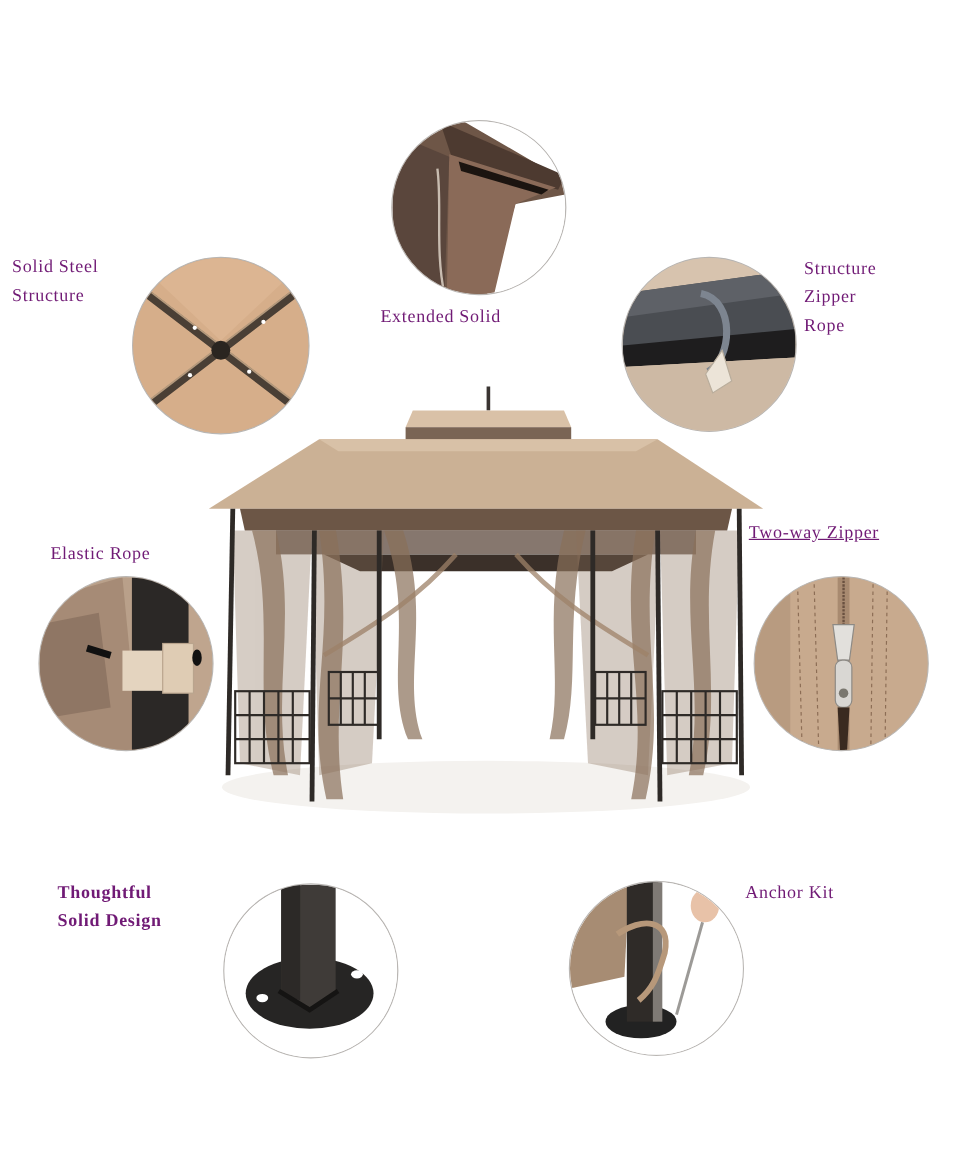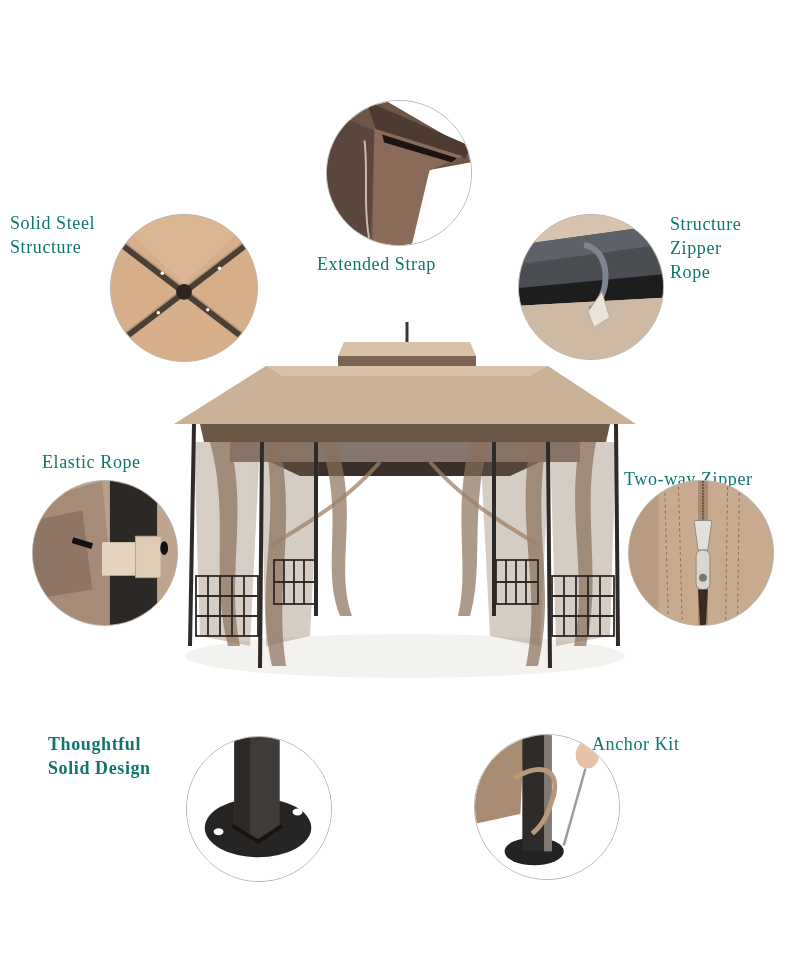--- a/index.html
+++ b/index.html
@@ -1,55 +1,55 @@
 <!DOCTYPE html>
 <html><head>
 <meta charset="utf-8">
 <style>
   html, body { margin: 0; padding: 0; background: #ffffff; }
   body { width: 800px; height: 977px; position: relative; overflow: hidden; font-family: "Liberation Serif", "DejaVu Serif", serif; }
-  .label { position: absolute; color: #0f766e; font-size: 18px; line-height: 24px; letter-spacing: 0.6px; font-family: "Liberation Serif", "DejaVu Serif", serif; }
+  .label { position: absolute; color: #701a75; font-size: 15px; line-height: 24px; letter-spacing: 0.6px; font-family: "Liberation Serif", "DejaVu Serif", serif; }
   .circle { position: absolute; border-radius: 50%; overflow: hidden; border: 1px solid #b9b6b3; background: #d6b396; box-sizing: border-box; }
   .circle svg { width: 100%; height: 100%; display: block; }
   .main-photo { position: absolute; left: 170px; top: 316px; width: 470px; height: 370px; }
   .main-photo svg { width: 100%; height: 100%; display: block; }
   .line-block { display: block; }
 </style>
 </head>
 <body>
 
 <div class="label" style="left:10px; top:211px;">
   <span class="line-block">Solid Steel</span>
   <span class="line-block">Structure</span>
 </div>
 
 <div class="label" style="left:317px; top:252px;">
-  <span class="line-block">Extended Strap</span>
+  <span class="line-block">Extended Solid</span>
 </div>
 
 <div class="label" style="left:670px; top:212px;">
   <span class="line-block">Structure</span>
   <span class="line-block">Zipper</span>
   <span class="line-block">Rope</span>
 </div>
 
 <div class="label" style="left:42px; top:450px;font-family:Liberation Serif, serif;">
   <span class="line-block">Elastic Rope</span>
 </div>
 
-<div class="label" style="left:624px; top:467px;">
+<div class="label" style="left:624px; top:432px;text-decoration:underline;">
   <span class="line-block">Two-way Zipper</span>
 </div>
 
 <div class="label" style="left:48px; top:732px;font-weight:bold;">
   <span class="line-block">Thoughtful</span>
   <span class="line-block">Solid Design</span>
 </div>
 
-<div class="label" style="left:592px; top:732px;">
+<div class="label" style="left:621px; top:732px;">
   <span class="line-block">Anchor Kit</span>
 </div>
 
 <div class="circle" style="left:110px; top:214px; width:148px; height:148px; background:#d4ac88;">
   <svg viewBox="0 0 148 148">
     <rect width="148" height="148" fill="#d6ae8a"></rect>
     <polygon points="0,0 148,0 74,70" fill="#dcb592"></polygon>
     <g stroke="#4a3f35" stroke-width="7" stroke-linecap="round">
       <line x1="14" y1="32" x2="134" y2="124"></line>
       <line x1="134" y1="32" x2="14" y2="124"></line>

